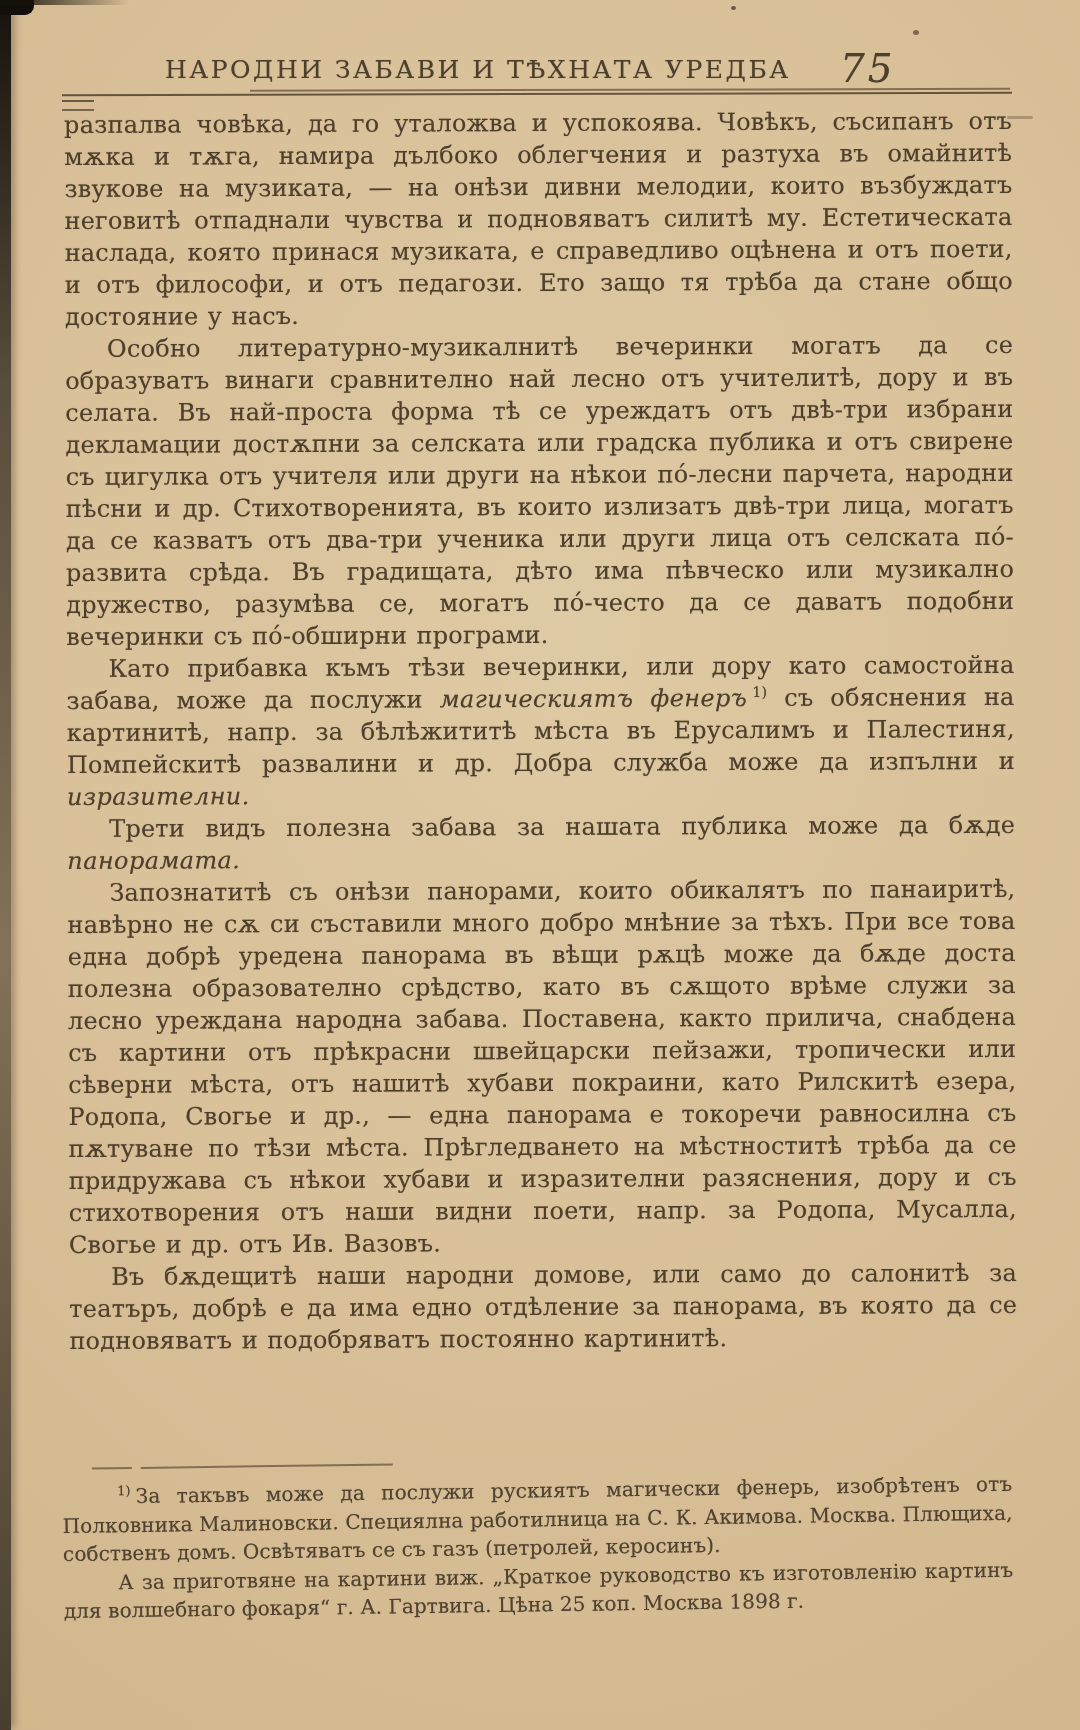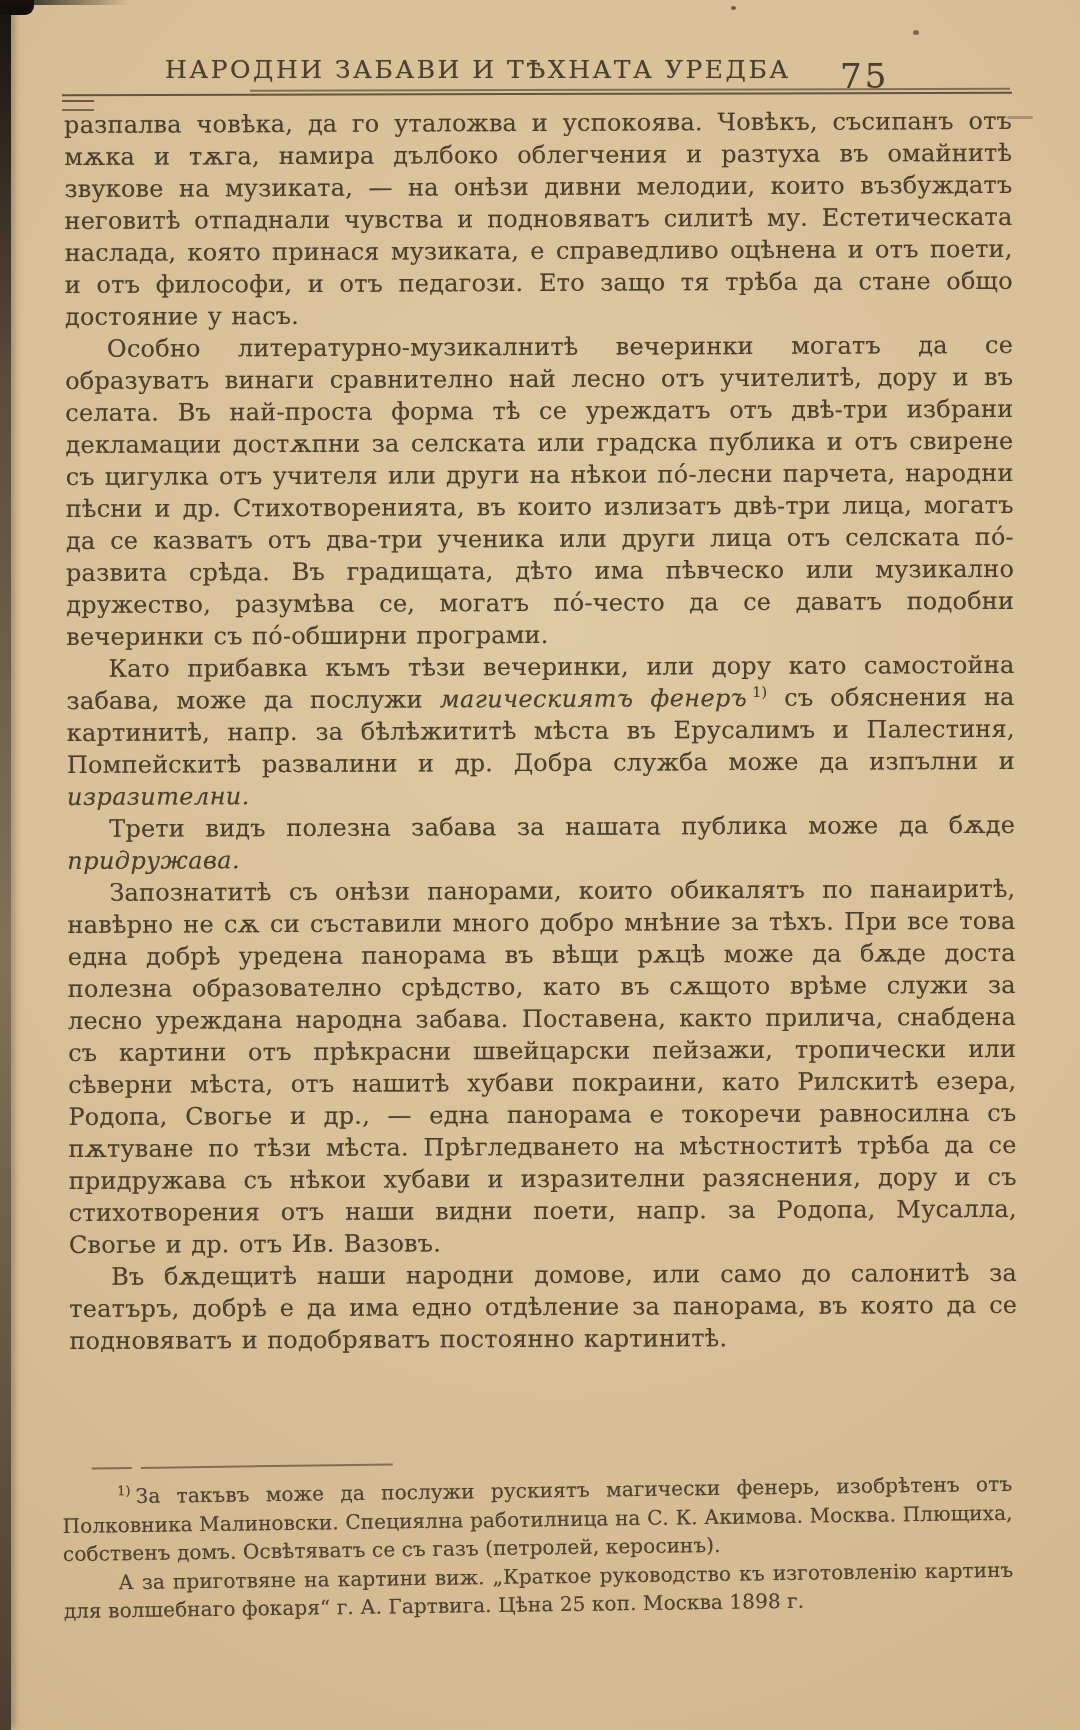--- a/index.html
+++ b/index.html
@@ -30,22 +30,22 @@
 
   
   .running-title {
     position:absolute; left:165px; top:55px; width:580px;
     text-align:center;
     font-size:25px; letter-spacing:2.5px;
     color:#4d3f2e;
     white-space:nowrap;
   }
   .page-number {
-    position:absolute; left:840px; top:56px;
-    font-size:34px; letter-spacing:3px; color:#4d3f2e;
+    position:absolute; left:840px; top:46px;
+    font-size:39px; letter-spacing:3px; color:#4d3f2e;font-style:italic;
   }
   .header-rule { position:absolute; top:89px; left:62px; width:950px; height:7px; transform:rotate(-0.15deg); }
   .header-rule .rule-a { position:absolute; top:0; left:188px; right:2px; border-top:2px solid rgba(92,76,54,0.7); }
   .header-rule .rule-b { position:absolute; top:4px; left:0; right:0; border-top:2.5px solid rgba(80,65,46,0.85); }
   .equals-mark { position:absolute; top:100px; left:62px; width:32px; height:7px;
     border-top:2px solid rgba(88,72,52,0.85); border-bottom:2px solid rgba(88,72,52,0.75); }
 
   
   .body-text {
     position:absolute; left:64px; top:109px; width:948px;
@@ -94,21 +94,21 @@
   </div>
   <div class="equals-mark"></div>
 
   <div class="body-text">
     <p class="cont"><span>разпалва човѣка, да го уталожва и успокоява. Човѣкъ, съсипанъ отъ мѫка и тѫга, намира дълбоко облегчения и разтуха въ омайнитѣ звукове на музиката, — на онѣзи дивни мелодии, които възбуждатъ неговитѣ отпаднали чувства и подновяватъ силитѣ му. Естетическата наслада, която принася музиката, е справедливо оцѣнена и отъ поети, и отъ философи, и отъ педагози. Ето защо тя трѣба да стане общо достояние у насъ.</span></p>
 
     <p><span>Особно литературно-музикалнитѣ вечеринки могатъ да се образуватъ винаги сравнително най лесно отъ учителитѣ, дору и въ селата. Въ най-проста форма тѣ се уреждатъ отъ двѣ-три избрани декламации достѫпни за селската или градска публика и отъ свирене съ цигулка отъ учителя или други на нѣкои по́-лесни парчета, народни пѣсни и др. Стихотворенията, въ които излизатъ двѣ-три лица, могатъ да се казватъ отъ два-три ученика или други лица отъ селската по́-развита срѣда. Въ градищата, дѣто има пѣвческо или музикално дружество, разумѣва се, могатъ по́-често да се даватъ подобни вечеринки съ по́-обширни програми.</span></p>
 
     <p><span>Като прибавка къмъ тѣзи вечеринки, или дору като самостойна забава, може да послужи </span><i>магическиятъ фенеръ</i><sup class="fnref">1)</sup><span> съ обяснения на картинитѣ, напр. за бѣлѣжититѣ мѣста въ Ерусалимъ и Палестиня, Помпейскитѣ развалини и др. Добра служба може да изпълни и </span><i>изразителни.</i></p>
 
-    <p><span>Трети видъ полезна забава за нашата публика може да бѫде </span><i>придружава.</i></p>
+    <p><span>Трети видъ полезна забава за нашата публика може да бѫде </span><i>панорамата.</i></p>
 
     <p><span>Запознатитѣ съ онѣзи панорами, които обикалятъ по панаиритѣ, навѣрно не сѫ си съставили много добро мнѣние за тѣхъ. При все това една добрѣ уредена панорама въ вѣщи рѫцѣ може да бѫде доста полезна образователно срѣдство, като въ сѫщото врѣме служи за лесно уреждана народна забава. Поставена, както прилича, снабдена съ картини отъ прѣкрасни швейцарски пейзажи, тропически или сѣверни мѣста, отъ нашитѣ хубави покраини, като Рилскитѣ езера, Родопа, Свогье и др., — една панорама е токоречи равносилна съ пѫтуване по тѣзи мѣста. Прѣгледването на мѣстноститѣ трѣба да се придружава съ нѣкои хубави и изразителни разяснения, дору и съ стихотворения отъ наши видни поети, напр. за Родопа, Мусалла, Свогье и др. отъ Ив. Вазовъ.</span></p>
 
     <p><span>Въ бѫдещитѣ наши народни домове, или само до салонитѣ за театъръ, добрѣ е да има едно отдѣление за панорама, въ която да се подновяватъ и подобряватъ постоянно картинитѣ.</span></p>
   </div>
 
   <div class="footnotes">
     <div class="fn-rule">
       <div class="seg1"></div>
       <div class="seg2"></div>

